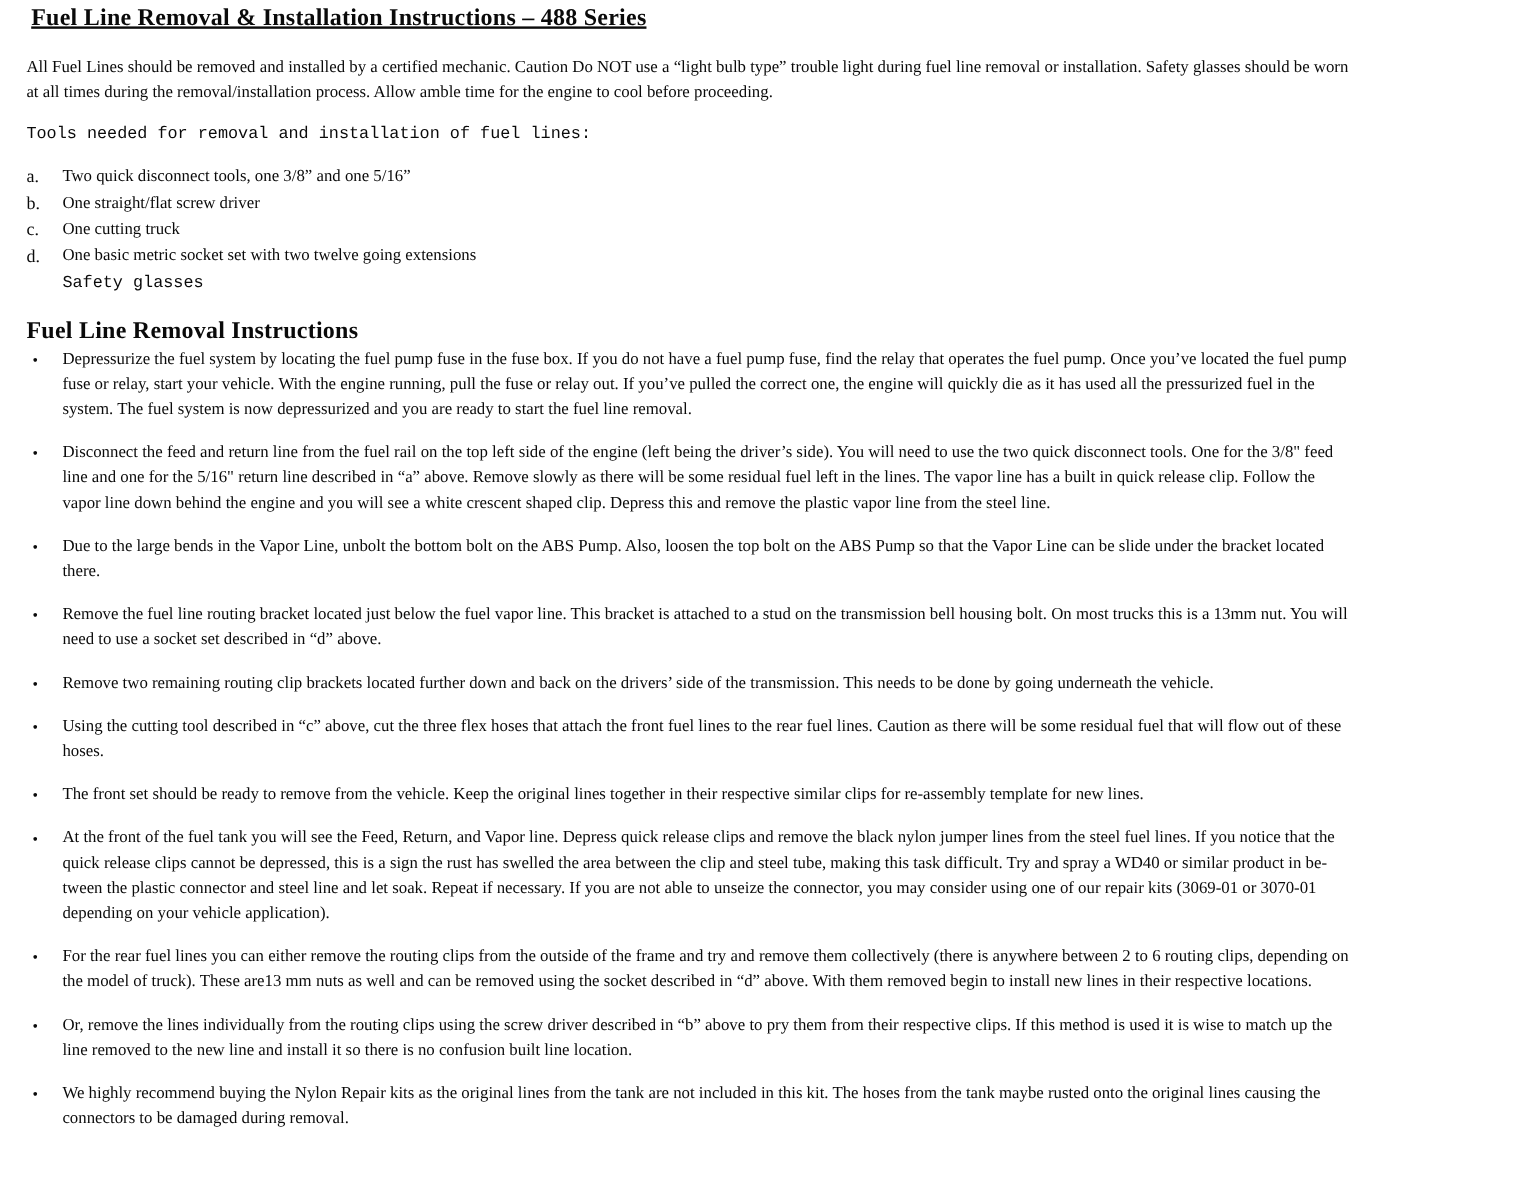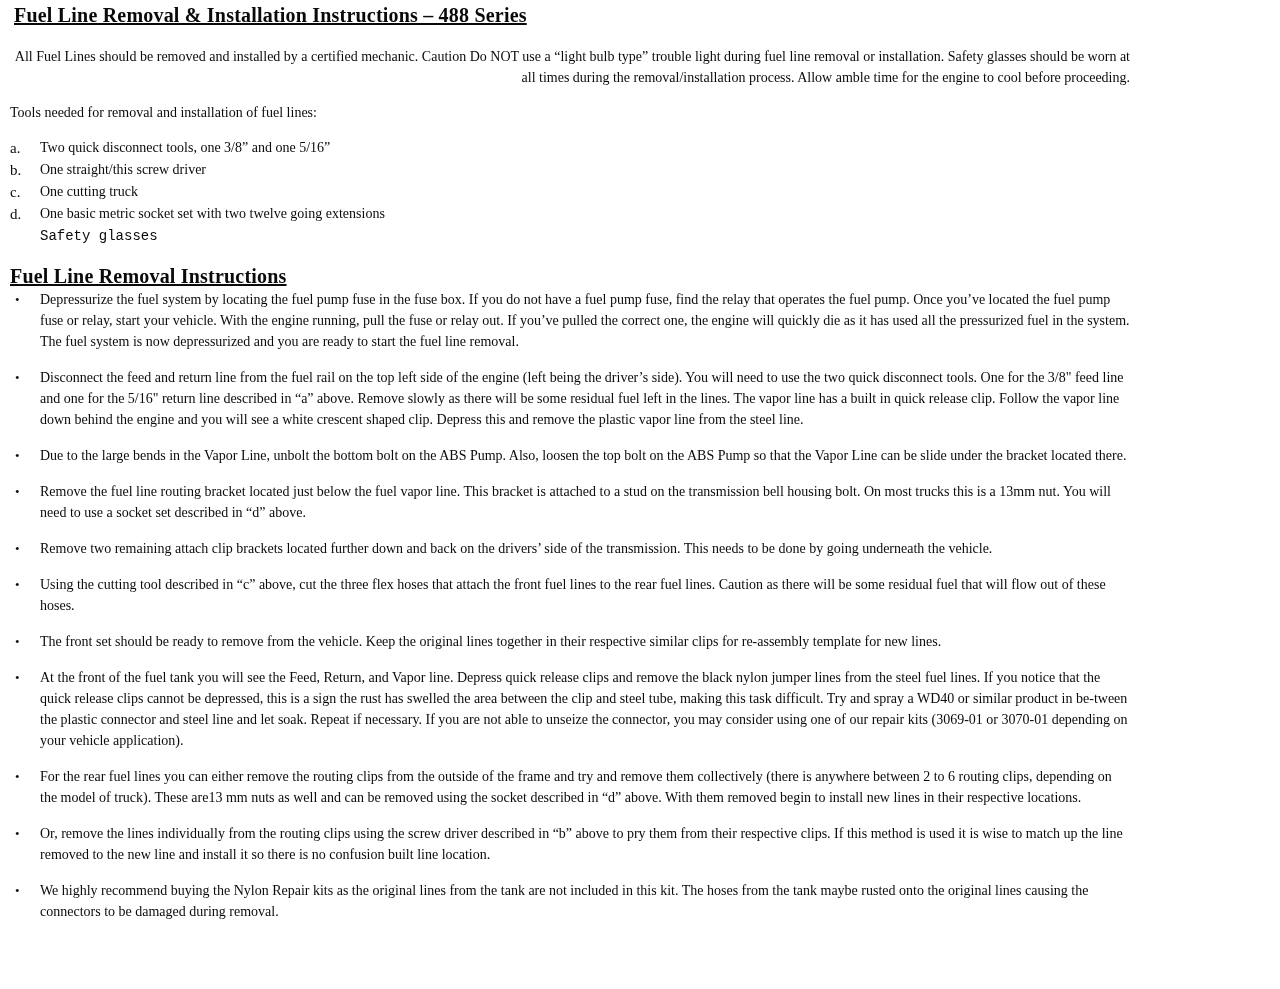--- a/index.html
+++ b/index.html
@@ -6,40 +6,40 @@
   body {
     width: 1280px;
     height: 989px;
     background: #ffffff;
     color: #0a0a0a;
     font-family: "Liberation Serif", "DejaVu Serif", serif;
     font-size: 14px;
     overflow: hidden;
   }
   .doc {
-    padding: 3px 18px 0 10px;
+    padding: 3px 18px 0 22px;
     box-sizing: border-box;
     width: 1148px;
   }
   .title {
     font-size: 20px;
     font-weight: bold;
     text-decoration: underline;
     margin: 0 0 0 4px;
     line-height: 24px;
     letter-spacing: 0.2px;
   }
   .intro {
     margin-top: 19px;
     line-height: 21px;
-    text-align: right;
   }
   .tools-intro {
     margin-top: 13px;
     line-height: 21px;
+    font-family: Liberation Mono, monospace;
   }
   ul.plain {
     list-style: none;
     margin: 0;
     padding: 0;
   }
   .tools {
     margin-top: 20px;
   }
   .tools li {
@@ -50,21 +50,20 @@
     flex: 0 0 30px;
     font-size: 15px;
   }
   .tools .cont {
     display: block;
     font-family: Liberation Mono, monospace;
   }
   .section-heading {
     font-size: 20px;
     font-weight: bold;
-    text-decoration: underline;
     margin: 16px 0 0 0;
     line-height: 26px;
     letter-spacing: 0.2px;
   }
   .bullets {
     margin-top: 18px;
   }
   .bullets li {
     display: flex;
     line-height: 21px;
@@ -90,21 +89,21 @@
 
   <p class="tools-intro">Tools needed for removal and installation of fuel lines:</p>
 
   <ul class="plain tools">
     <li>
       <span class="marker">a.</span>
       <span class="text">Two quick disconnect tools, one 3/8” and one 5/16”</span>
     </li>
     <li>
       <span class="marker">b.</span>
-      <span class="text">One straight/this screw driver</span>
+      <span class="text">One straight/flat screw driver</span>
     </li>
     <li>
       <span class="marker">c.</span>
       <span class="text">One cutting truck</span>
     </li>
     <li>
       <span class="marker">d.</span>
       <span class="text">
         <span>One basic metric socket set with two twelve going extensions</span>
         <span class="cont">Safety glasses</span>
@@ -126,21 +125,21 @@
     <li>
       <span class="marker">•</span>
       <span class="text">Due to the large bends in the Vapor Line, unbolt the bottom bolt on the ABS Pump. Also, loosen the top bolt on the ABS Pump so that the Vapor Line can be slide under the bracket located there.</span>
     </li>
     <li>
       <span class="marker">•</span>
       <span class="text">Remove the fuel line routing bracket located just below the fuel vapor line. This bracket is attached to a stud on the transmission bell housing bolt. On most trucks this is a 13mm nut. You will need to use a socket set described in “d” above.</span>
     </li>
     <li>
       <span class="marker">•</span>
-      <span class="text">Remove two remaining attach clip brackets located further down and back on the drivers’ side of the transmission. This needs to be done by going underneath the vehicle.</span>
+      <span class="text">Remove two remaining routing clip brackets located further down and back on the drivers’ side of the transmission. This needs to be done by going underneath the vehicle.</span>
     </li>
     <li>
       <span class="marker">•</span>
       <span class="text">Using the cutting tool described in “c” above, cut the three flex hoses that attach the front fuel lines to the rear fuel lines. Caution as there will be some residual fuel that will flow out of these hoses.</span>
     </li>
     <li>
       <span class="marker">•</span>
       <span class="text">The front set should be ready to remove from the vehicle. Keep the original lines together in their respective similar clips for re-assembly template for new lines.</span>
     </li>
     <li>

